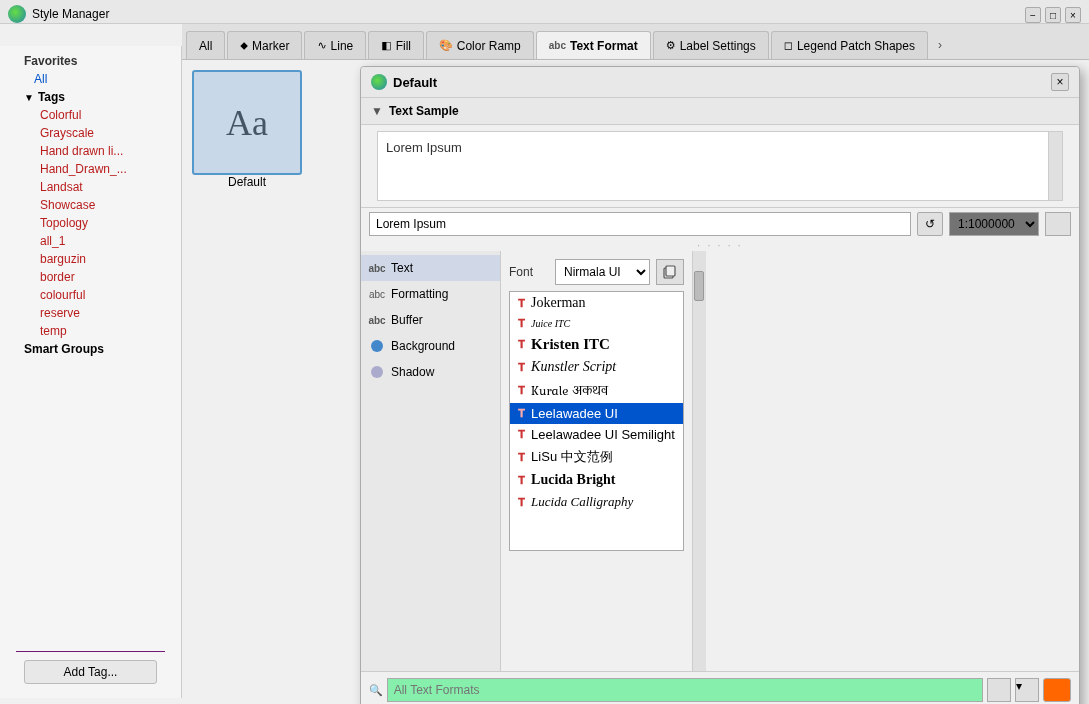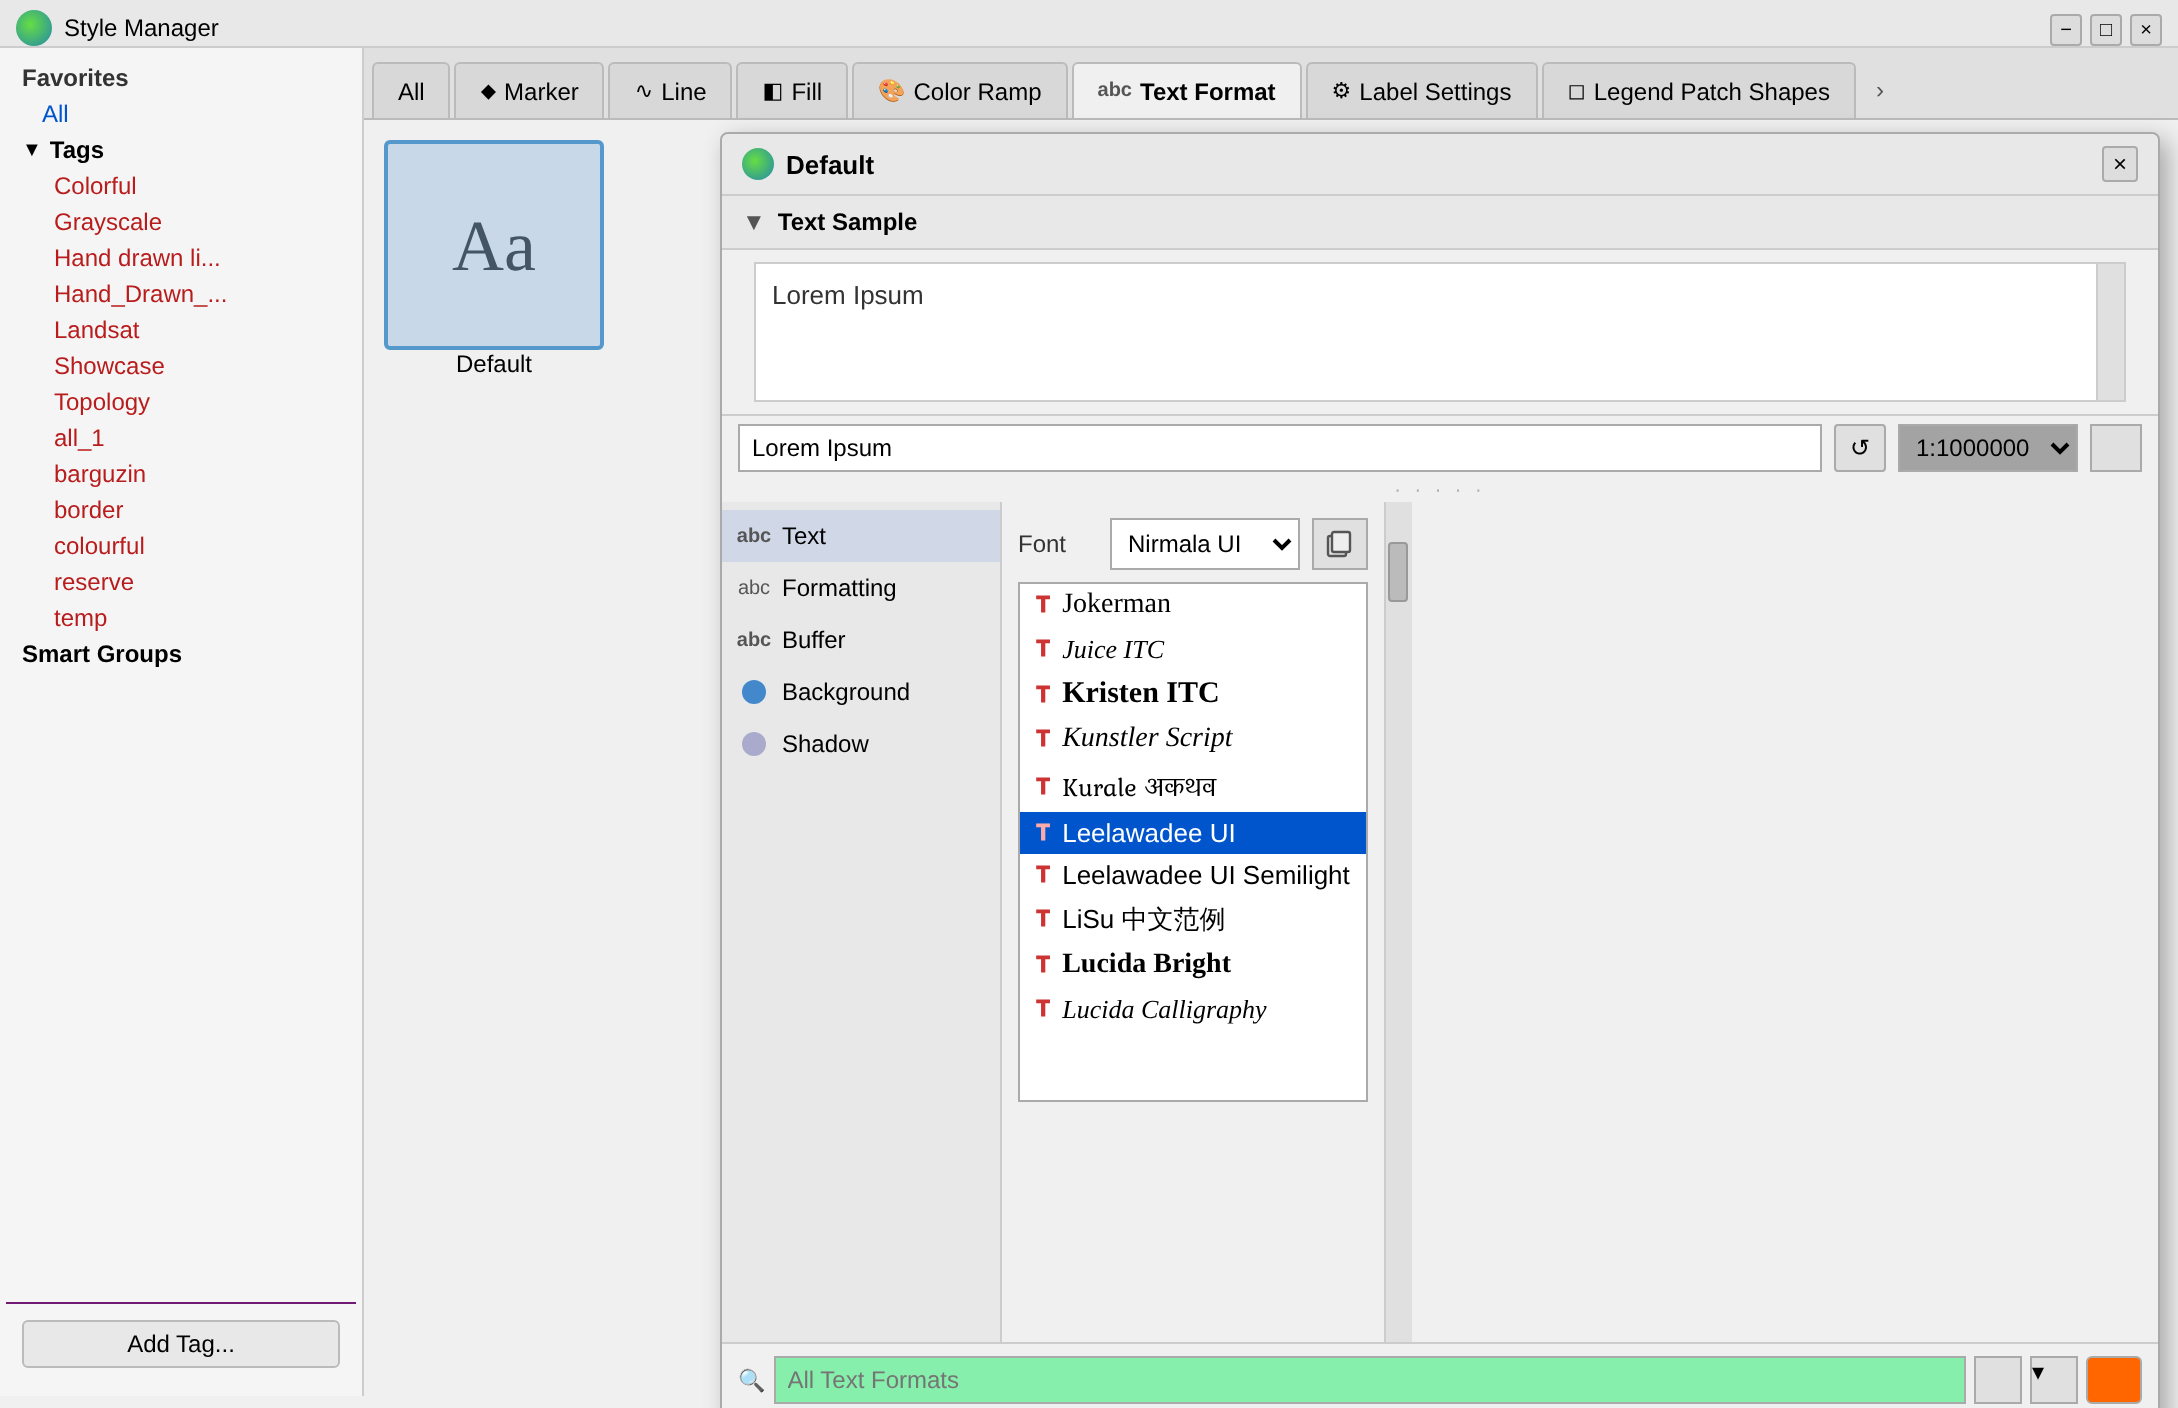--- a/index.html
+++ b/index.html
@@ -47,21 +47,22 @@
       height: calc(704px - 30px);
     }
 
     
     .sidebar {
       width: 182px;
       background: #f5f5f5;
       border-right: 1px solid #ccc;
       display: flex;
       flex-direction: column;
-      padding: 6px 3px;
+      padding: 6px 16px;
+      margin-top: 22px;
     }
     .sidebar-section {
       padding: 2px 8px;
       font-weight: bold;
       font-size: 12px;
       cursor: pointer;
     }
     .sidebar-section.top {
       color: #333;
     }
@@ -264,21 +265,21 @@
       width: 26px; height: 24px;
       background: #e0e0e0;
       border: 1px solid #aaa;
       border-radius: 2px;
       cursor: pointer;
       display: flex; align-items: center; justify-content: center;
     }
     .scale-select {
       height: 24px;
       border: 1px solid #aaa;
-      background: #a3a3a3;
+      background: #737373;
       padding: 0 4px;
       font-size: 12px;
       width: 90px;
     }
     .zoom-btn {
       width: 26px; height: 24px;
       background: #e0e0e0;
       border: 1px solid #aaa;
       cursor: pointer;
     }
@@ -614,21 +615,21 @@
               </div>
             </div>
 
             <div class="font-list" data-name="font-list">
               <div class="font-list-item" data-name="font-item-jokerman">
                 <span class="font-t-icon" data-name="font-type-icon">𝐓</span>
                 <span data-name="font-name" style="font-family:'Jokerman','Bradley Hand ITC',cursive;font-size:14px;">Jokerman</span>
               </div>
               <div class="font-list-item" data-name="font-item-juiceitc">
                 <span class="font-t-icon" data-name="font-type-icon">𝐓</span>
-                <span data-name="font-name" style="font-family:'Juice ITC',fantasy;font-style:italic;font-size:13px;">Juice ITC</span>
+                <span data-name="font-name" style="font-family:'Juice ITC',fantasy;font-style:italic;font-size:10px;">Juice ITC</span>
               </div>
               <div class="font-list-item" data-name="font-item-kristenitc">
                 <span class="font-t-icon" data-name="font-type-icon">𝐓</span>
                 <span data-name="font-name" style="font-family:'Kristen ITC','Comic Sans MS',cursive;font-size:15px;font-weight:bold;">Kristen ITC</span>
               </div>
               <div class="font-list-item" data-name="font-item-kunstler">
                 <span class="font-t-icon" data-name="font-type-icon">𝐓</span>
                 <span data-name="font-name" style="font-family:'Kunstler Script','Brush Script MT',cursive;font-size:14px;font-style:italic;">Kunstler Script</span>
               </div>
               <div class="font-list-item" data-name="font-item-kurale">

